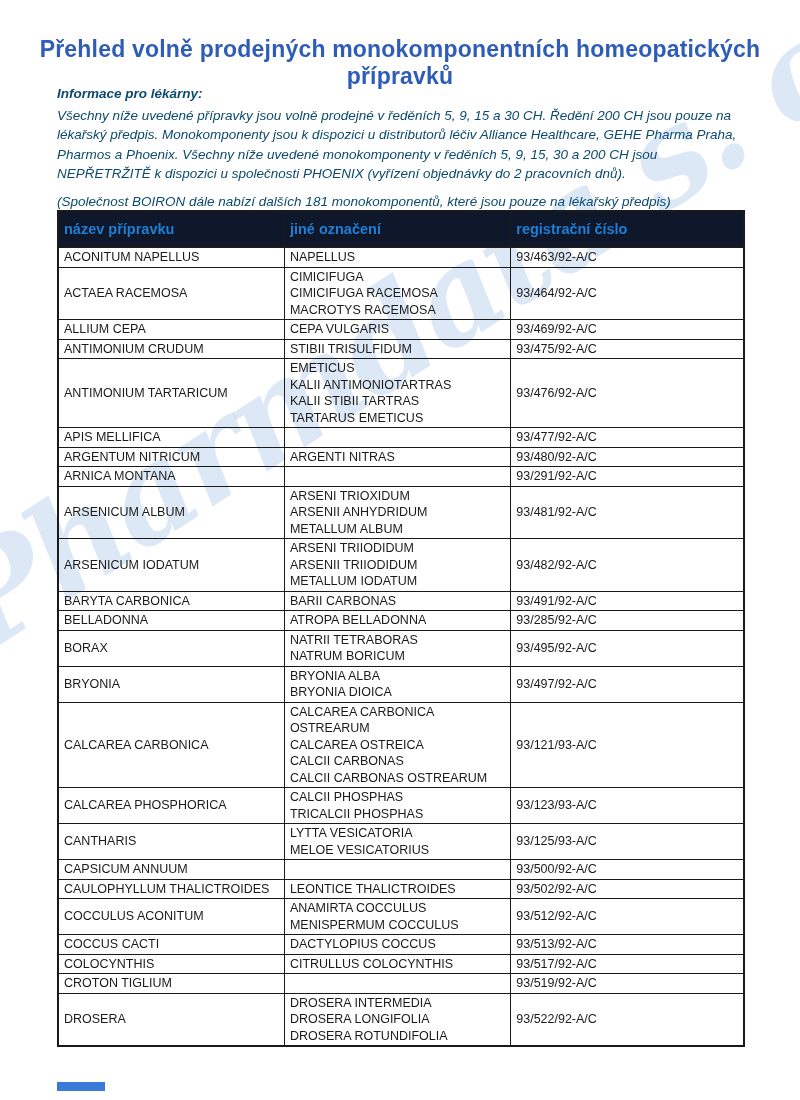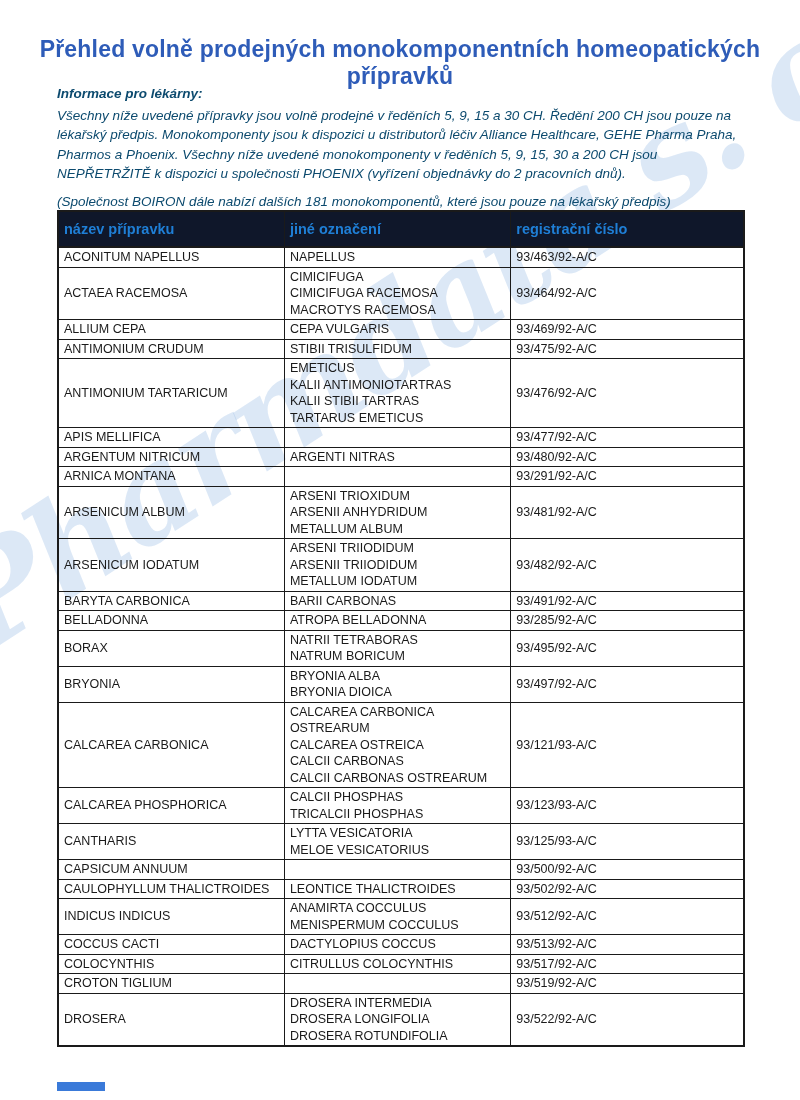--- a/index.html
+++ b/index.html
@@ -227,21 +227,21 @@
     <td class="c3">93/500/92-A/C</td>
   </tr>
 
   <tr>
     <td class="c1">CAULOPHYLLUM THALICTROIDES</td>
     <td class="c2">LEONTICE THALICTROIDES</td>
     <td class="c3">93/502/92-A/C</td>
   </tr>
 
   <tr>
-    <td class="c1">INDICUS INDICUS</td>
+    <td class="c1">COCCULUS ACONITUM</td>
     <td class="c2">ANAMIRTA COCCULUS
 MENISPERMUM COCCULUS</td>
     <td class="c3">93/512/92-A/C</td>
   </tr>
 
   <tr>
     <td class="c1">COCCUS CACTI</td>
     <td class="c2">DACTYLOPIUS COCCUS</td>
     <td class="c3">93/513/92-A/C</td>
   </tr>

